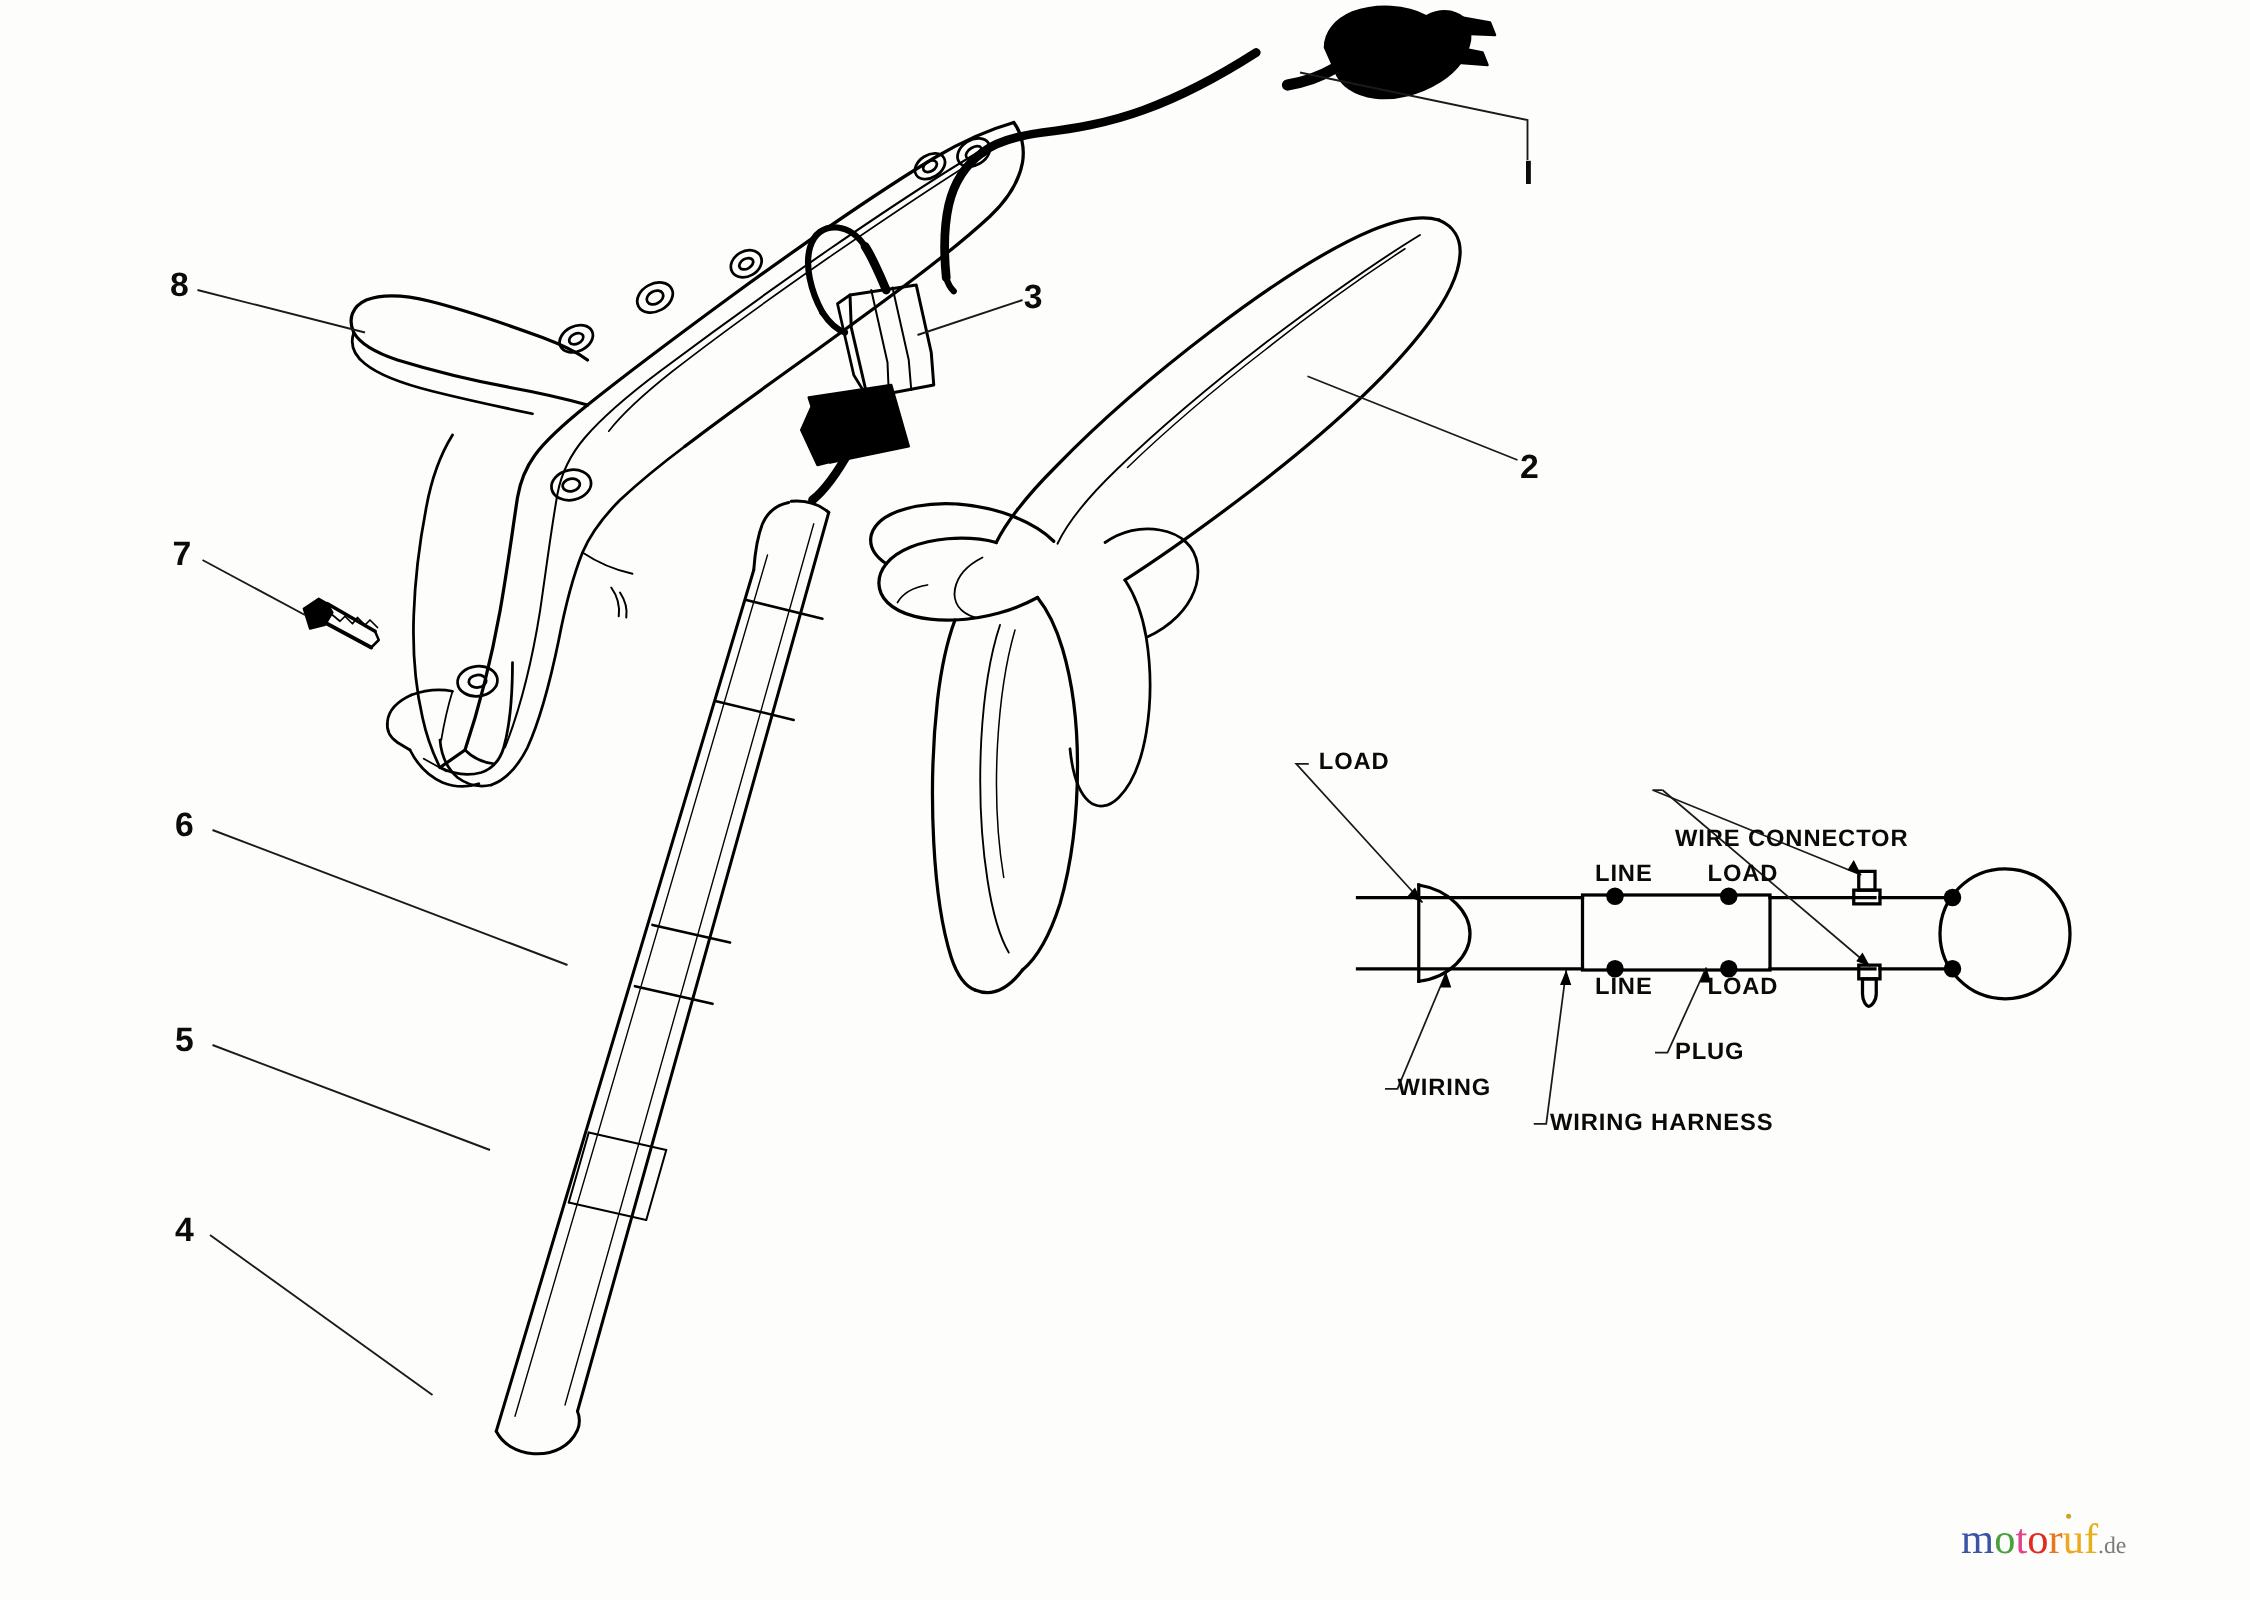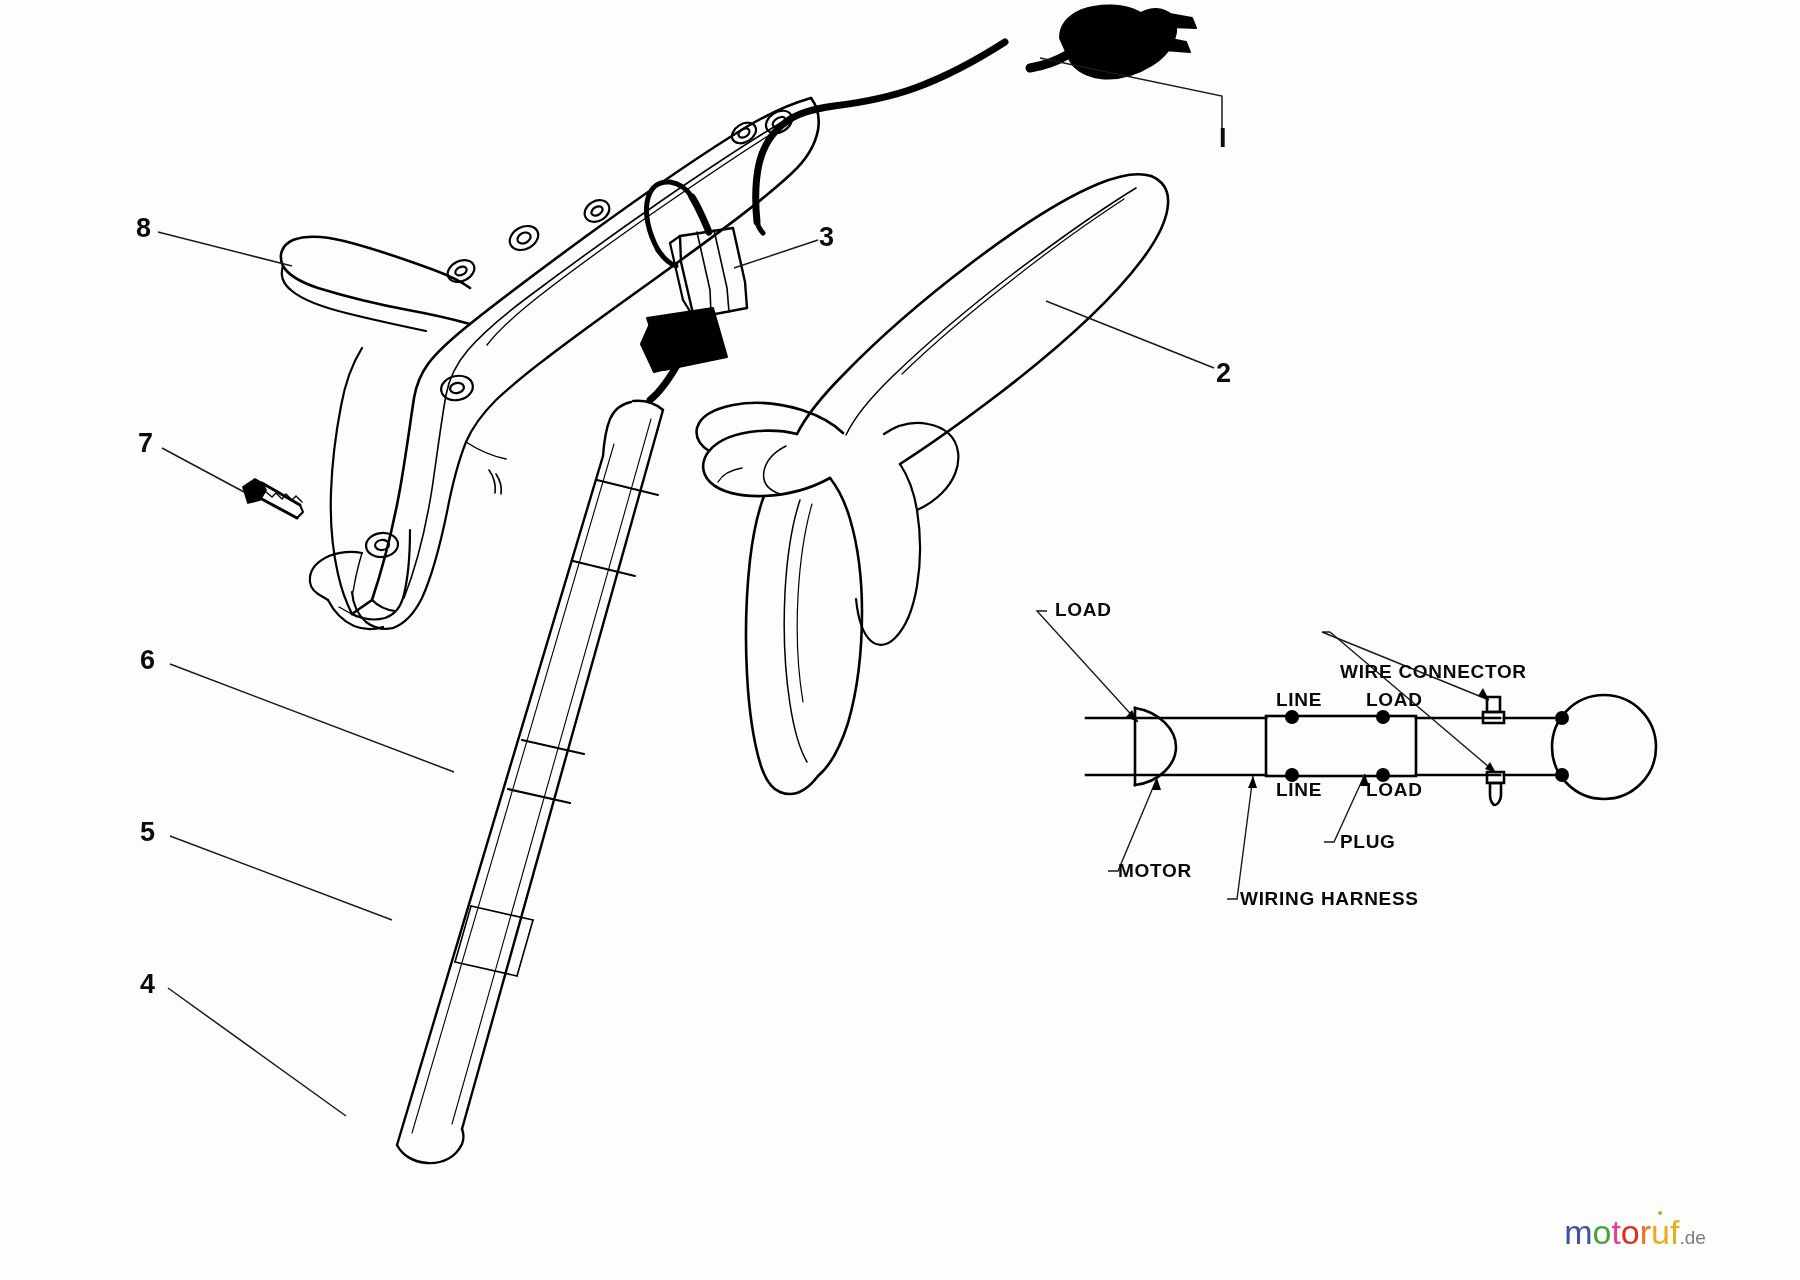--- a/index.html
+++ b/index.html
@@ -49,21 +49,21 @@
     letter-spacing: 0.7px;
     white-space: nowrap;
     user-select: none;
   }
   
   #watermark {
     position: absolute;
     left: 1635px;
     top: 1232px;
     transform: translate(-50%, -50%);
-    font-family: Liberation Sans, sans-serif;
+    font-family: Liberation Serif, serif;
     font-size: 34px;
     line-height: 1;
     white-space: nowrap;
     user-select: none;
   }
   #watermark .ch { font-weight: 400; }
   #watermark .tld {
     font-size: 19px;
     color: #7b7b7b;
     letter-spacing: 0px;
@@ -347,21 +347,21 @@
     <div class="wlabel" style="left:1276px; top:690px;">LINE</div>
 
     <div class="wlabel" style="left:1276px; top:780px;">LINE</div>
 
     <div class="wlabel" style="left:1366px; top:690px;">LOAD</div>
 
     <div class="wlabel" style="left:1366px; top:780px;">LOAD</div>
 
     <div class="wlabel" style="left:1340px; top:622px;margin-top:40px;">WIRE CONNECTOR</div>
 
-    <div class="wlabel" style="left:1118px; top:861px;">MOTOR</div>
+    <div class="wlabel" style="left:1118px; top:861px;">WIRING</div>
 
     <div class="wlabel" style="left:1240px; top:889px;">WIRING HARNESS</div>
 
     <div class="wlabel" style="left:1340px; top:832px;">PLUG</div>
 
     <div id="watermark">
       <span class="dot"></span><span class="ch" style="color: rgb(58, 83, 164);">m</span><span class="ch" style="color: rgb(74, 160, 63);">o</span><span class="ch" style="color: rgb(226, 65, 140);">t</span><span class="ch" style="color: rgb(224, 43, 32);">o</span><span class="ch" style="color: rgb(232, 118, 27);">r</span><span class="ch" style="color: rgb(239, 168, 30);">u</span><span class="ch" style="color: rgb(229, 176, 28);">f</span><span class="tld">.de</span>
     </div>
 
   </div>

